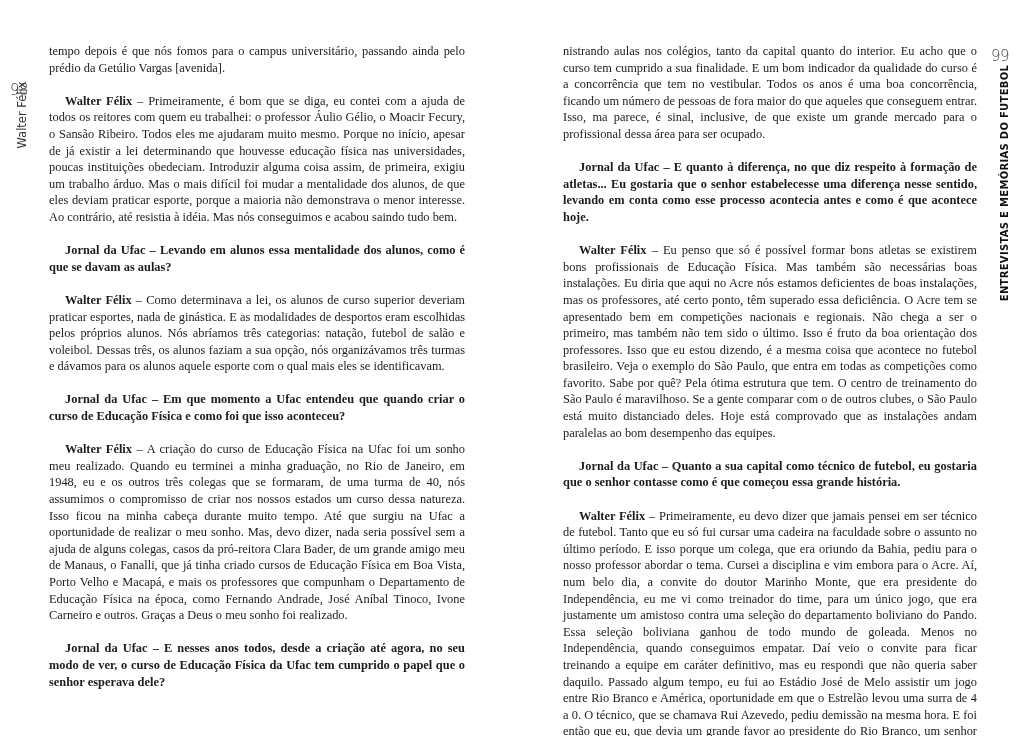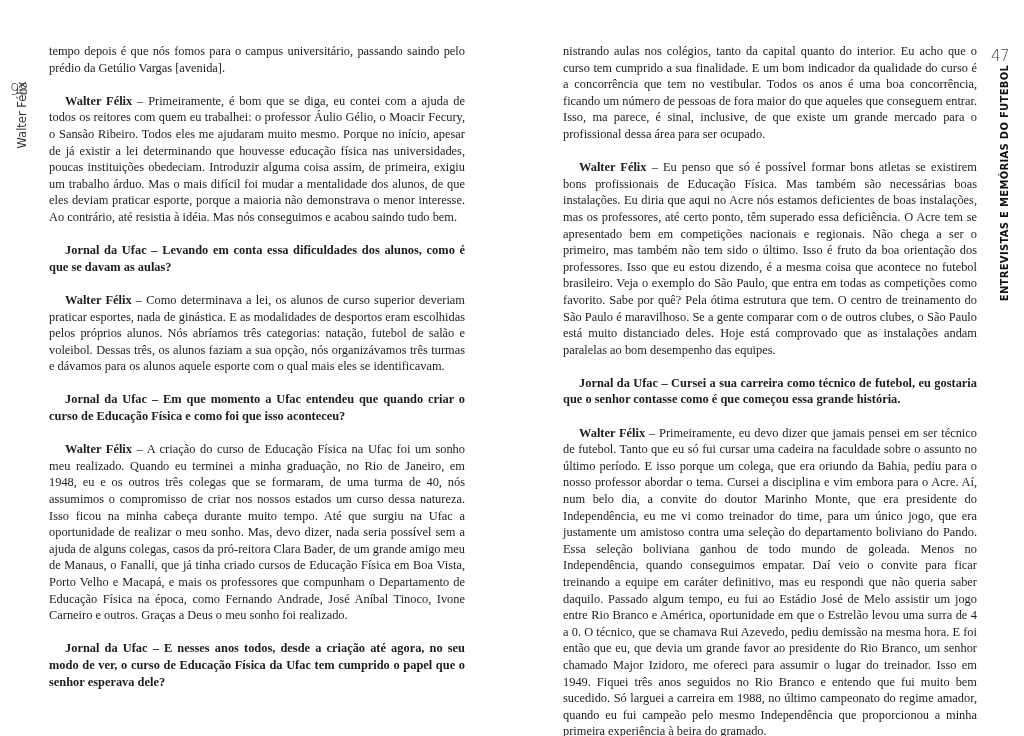--- a/index.html
+++ b/index.html
@@ -20,34 +20,35 @@
   .column p.q { font-weight: bold; }
   .column .spk { font-weight: bold; }
 </style>
 </head>
 <body>
 
 <div class="page page-left">
   <span class="folio folio-left">98</span>
   <span class="running-left">Walter Félix</span>
   <div class="column">
-    <p class="cont">tempo depois é que nós fomos para o campus universitário, passando saindo pelo prédio da Getúlio Vargas [avenida].</p>
+    <p class="cont">tempo depois é que nós fomos para o campus universitário, passando ainda pelo prédio da Getúlio Vargas [avenida].</p>
     <p><span class="spk">Walter Félix</span><span> – Primeiramente, é bom que se diga, eu contei com a ajuda de todos os reitores com quem eu trabalhei: o professor Áulio Gélio, o Moacir Fecury, o Sansão Ribeiro. Todos eles me ajudaram muito mesmo. Porque no início, apesar de já existir a lei deter­minando que houvesse educação física nas universidades, poucas instituições obedeciam. Introduzir alguma coisa assim, de primeira, exigiu um trabalho árduo. Mas o mais difícil foi mudar a mentalidade dos alunos, de que eles deviam praticar esporte, porque a maioria não demonstrava o menor interesse. Ao contrário, até resistia à idéia. Mas nós conseguimos e acabou saindo tudo bem.</span></p>
-    <p class="q">Jornal da Ufac – Levando em conta essa dificuldades dos alunos, como é que se davam as aulas?</p>
+    <p class="q">Jornal da Ufac – Levando em alunos essa mentalidade dos alunos, como é que se davam as aulas?</p>
     <p><span class="spk">Walter Félix</span><span> – Como determinava a lei, os alunos de curso superior deveriam praticar esportes, nada de ginástica. E as modalidades de desportos eram escolhidas pelos próprios alunos. Nós abríamos três categorias: natação, futebol de salão e voleibol. Dessas três, os alunos faziam a sua opção, nós organizávamos três turmas e dávamos para os alunos aquele esporte com o qual mais eles se identificavam.</span></p>
     <p class="q">Jornal da Ufac – Em que momento a Ufac entendeu que quando criar o curso de Educação Física e como foi que isso aconteceu?</p>
     <p><span class="spk">Walter Félix</span><span> – A criação do curso de Educação Física na Ufac foi um sonho meu rea­lizado. Quando eu terminei a minha graduação, no Rio de Janeiro, em 1948, eu e os outros três colegas que se formaram, de uma turma de 40, nós assumimos o compromisso de criar nos nossos estados um curso dessa natureza. Isso ficou na minha cabeça durante muito tempo. Até que surgiu na Ufac a oportunidade de realizar o meu sonho. Mas, devo dizer, nada seria possível sem a ajuda de alguns colegas, casos da pró-reitora Clara Bader, de um grande amigo meu de Manaus, o Fanalli, que já tinha criado cursos de Educação Física em Boa Vista, Porto Velho e Macapá, e mais os professores que compunham o Departamento de Educação Física na época, como Fernando Andrade, José Aníbal Tinoco, Ivone Carneiro e outros. Graças a Deus o meu sonho foi realizado.</span></p>
     <p class="q">Jornal da Ufac – E nesses anos todos, desde a criação até agora, no seu modo de ver, o curso de Educação Física da Ufac tem cumprido o papel que o senhor esperava dele?</p>
 
   </div>
 </div>
 
 <div class="page page-right">
-  <span class="folio folio-right">47</span>
+  <span class="folio folio-right">99</span>
   <span class="running-right">ENTREVISTAS E MEMÓRIAS DO FUTEBOL</span>
   <div class="column">
     <p class="cont">nistrando aulas nos colégios, tanto da capital quanto do interior. Eu acho que o curso tem cumprido a sua finalidade. E um bom indicador da qualidade do curso é a concorrência que tem no vestibular. Todos os anos é uma boa concorrência, ficando um número de pessoas de fora maior do que aqueles que conseguem entrar. Isso, ma parece, é sinal, inclusive, de que existe um grande mercado para o profissional dessa área para ser ocupado.</p>
+    <p class="q">Jornal da Ufac – E quanto à diferença, no que diz respeito à formação de atletas... Eu gostaria que o senhor estabelecesse uma diferença nesse sentido, levando em conta como esse processo acontecia antes e como é que acontece hoje.</p>
     <p><span class="spk">Walter Félix</span><span> – Eu penso que só é possível formar bons atletas se existirem bons profis­sionais de Educação Física. Mas também são necessárias boas instalações. Eu diria que aqui no Acre nós estamos deficientes de boas instalações, mas os professores, até certo ponto, têm superado essa deficiência. O Acre tem se apresentado bem em competições nacionais e regionais. Não chega a ser o primeiro, mas também não tem sido o último. Isso é fruto da boa orientação dos professores. Isso que eu estou dizendo, é a mesma coisa que acontece no futebol brasileiro. Veja o exemplo do São Paulo, que entra em todas as competições como favorito. Sabe por quê? Pela ótima estrutura que tem. O centro de treinamento do São Paulo é maravilhoso. Se a gente comparar com o de outros clubes, o São Paulo está muito distan­ciado deles. Hoje está comprovado que as instalações andam paralelas ao bom desempenho das equipes.</span></p>
-    <p class="q">Jornal da Ufac – Cursei a sua carreira como técnico de futebol, eu gostaria que o senhor contasse como é que começou essa grande história.</p>
+    <p class="q">Jornal da Ufac – Quanto a sua capital como técnico de futebol, eu gostaria que o senhor contasse como é que começou essa grande história.</p>
     <p><span class="spk">Walter Félix</span><span> – Primeiramente, eu devo dizer que jamais pensei em ser técnico de fute­bol. Tanto que eu só fui cursar uma cadeira na faculdade sobre o assunto no último período. E isso porque um colega, que era oriundo da Bahia, pediu para o nosso professor abordar o tema. Cursei a disciplina e vim embora para o Acre. Aí, num belo dia, a convite do doutor Marinho Monte, que era presidente do Independência, eu me vi como treinador do time, para um único jogo, que era justamente um amistoso contra uma seleção do departamento boliviano do Pando. Essa seleção boliviana ganhou de todo mundo de goleada. Menos no Independência, quando conseguimos empatar. Daí veio o convite para ficar treinando a equipe em caráter definitivo, mas eu respondi que não queria saber daquilo. Passado algum tempo, eu fui ao Estádio José de Melo assistir um jogo entre Rio Branco e América, oportu­nidade em que o Estrelão levou uma surra de 4 a 0. O técnico, que se chamava Rui Azevedo, pediu demissão na mesma hora. E foi então que eu, que devia um grande favor ao presidente do Rio Branco, um senhor chamado Major Izidoro, me ofereci para assumir o lugar do trei­nador. Isso em 1949. Fiquei três anos seguidos no Rio Branco e entendo que fui muito bem sucedido. Só larguei a carreira em 1988, no último campeonato do regime amador, quando eu fui campeão pelo mesmo Independência que proporcionou a minha primeira experiência à beira do gramado.</span></p>
 
   </div>
 </div>
 
 </body></html>

